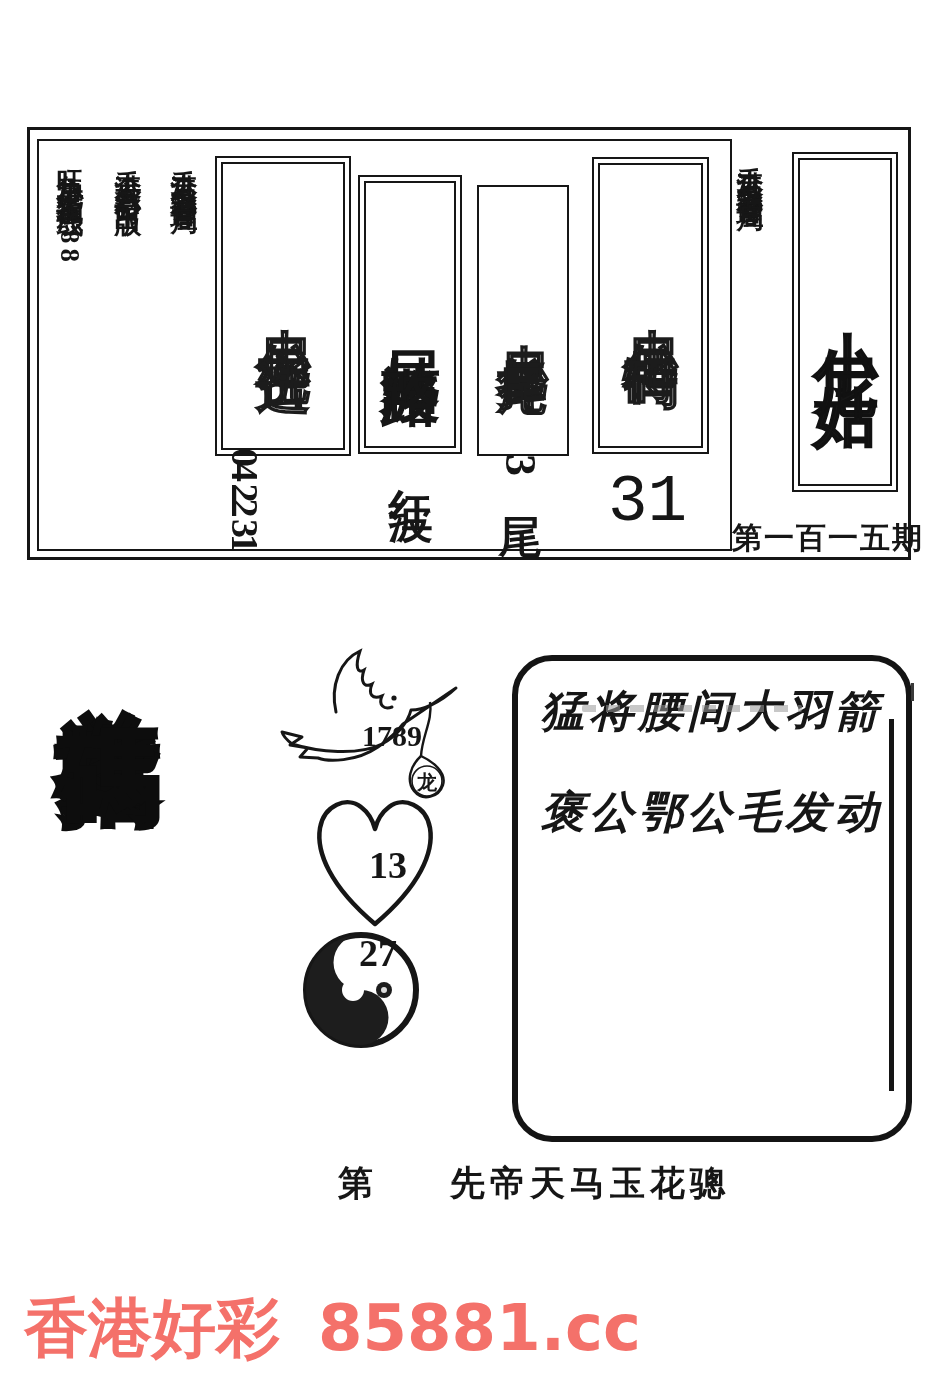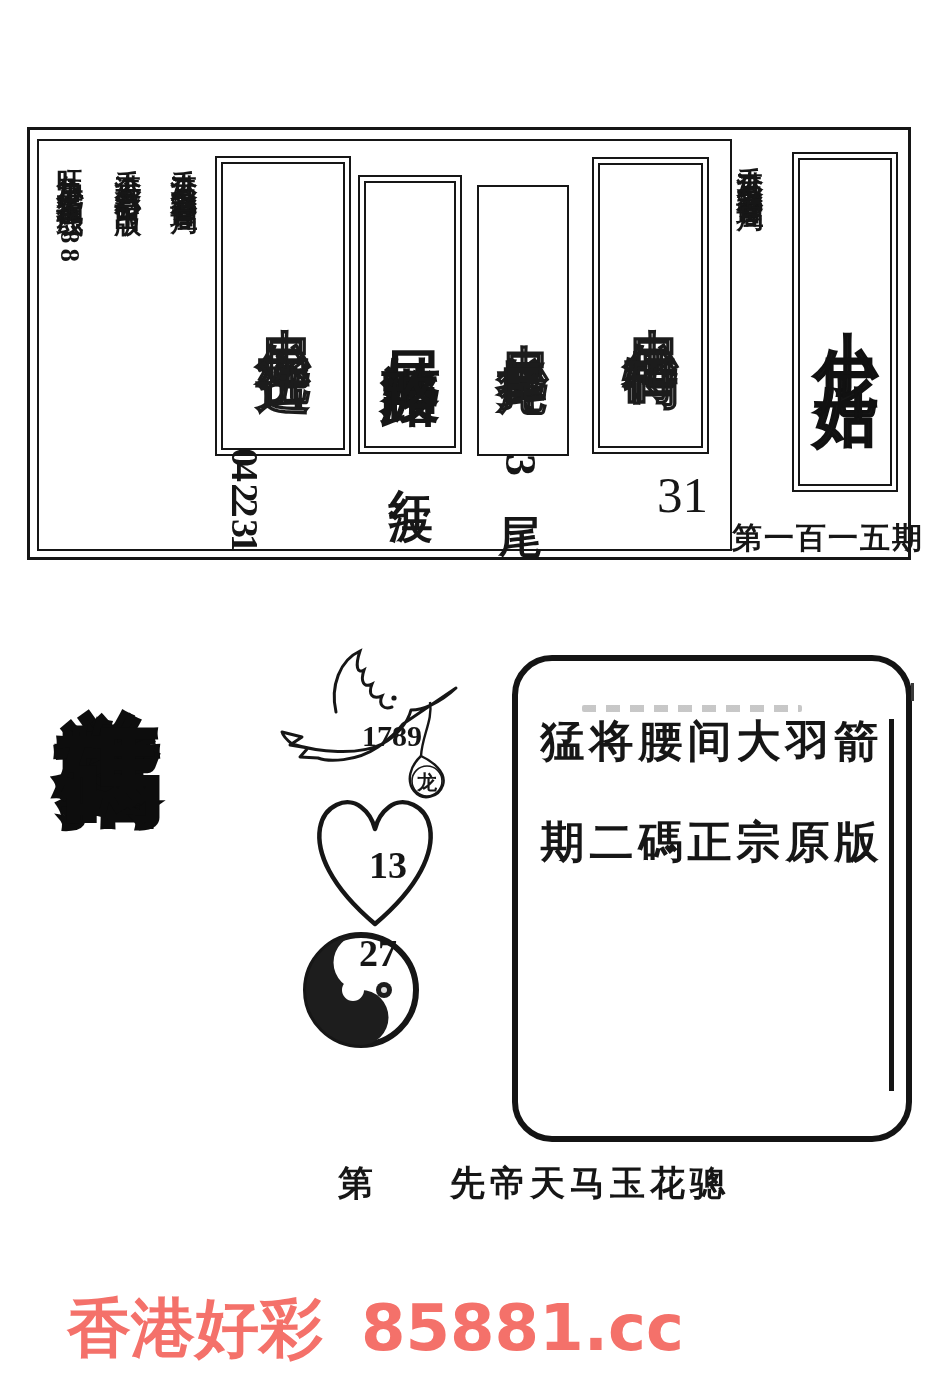--- a/index.html
+++ b/index.html
@@ -37,21 +37,21 @@
   .verse-line{
     height:101px;line-height:101px;text-align:center;
     font-size:44px;font-weight:bold;letter-spacing:5px;white-space:nowrap;
   }
   .smudge{
     position:absolute;background:repeating-linear-gradient(90deg,#9a9a9a 0 14px,transparent 14px 24px);
     opacity:.55;border-radius:2px;
   }
   .footer-text{
     font-family:"DejaVu Sans", sans-serif;font-weight:800;
-    font-size:64px;line-height:1;color:#f4716a;white-space:nowrap;margin-left:43px;
+    font-size:64px;line-height:1;color:#f4716a;white-space:nowrap;
   }
   .issue-line{font-size:30px;font-weight:600;letter-spacing:2px;white-space:nowrap;}
   .bottom-line{font-size:35px;font-weight:bold;white-space:nowrap;letter-spacing:5px;}
   svg text{font-family:"Liberation Serif", serif;}
 </style>
 </head>
 <body>
 
 <div class="abs frame" style="left:27px;top:127px;width:878px;height:427px;">
 
@@ -78,21 +78,21 @@
   <div class="sbox" style="left:447px;top:55px;width:88px;height:267px;">
     <div class="v panel-title outline" style="font-size:50px;letter-spacing:8px;">小尼择尾</div>
   </div>
   <div class="abs v" style="left:468px;top:324px;height:120px;font-size:44px;font-weight:600;letter-spacing:6px;line-height:1;">3尾</div>
 
   <div class="dbox" style="left:562px;top:27px;width:113px;height:293px;">
     <div class="dbox-in">
       <div class="v panel-title outline" style="font-size:54px;letter-spacing:10px;">小尼特码</div>
     </div>
   </div>
-  <div class="abs" style="left:578px;top:340px;width:100px;text-align:right;font-size:51px;font-weight:500;line-height:1;">31</div>
+  <div class="abs" style="left:578px;top:340px;width:100px;text-align:left;font-size:66px;font-weight:500;line-height:1;font-family:Liberation Mono, monospace;">31</div>
 
   <div class="abs v pub-col" style="left:706px;top:15px;height:400px;">香港马会彩券管理局：</div>
 
   <div class="dbox" style="left:762px;top:22px;width:102px;height:336px;">
     <div class="dbox-in">
       <div class="v" style="font-size:64px;font-weight:900;letter-spacing:28px;line-height:1;-webkit-text-stroke:1.5px #111;">小尼姑</div>
     </div>
   </div>
 
   <div class="abs issue-line" style="left:702px;top:388px;">第一百一五期</div>
@@ -134,23 +134,23 @@
   <circle cx="53" cy="66" r="11" fill="#ffffff"></circle>
   <circle cx="84" cy="66" r="8" fill="#1d1d1d"></circle>
   <circle cx="84" cy="66" r="3" fill="#ffffff" opacity="0.85"></circle>
   <text x="78" y="42" font-size="38" font-weight="600" fill="#161616" text-anchor="middle">27</text>
 </svg>
 
 <div class="abs verse-box" style="left:512px;top:655px;width:388px;height:475px;">
   <div class="smudge" style="left:64px;top:44px;width:220px;height:7px;"></div>
   <div class="abs" style="right:12px;top:58px;width:5px;height:372px;background:#151515;"></div>
   <div class="abs" style="right:-8px;top:22px;width:3px;height:18px;background:#3a3a3a;"></div>
-  <div style="padding-top:30px;">
+  <div style="font-style:italic;">
     <div class="verse-line">猛将腰间大羽箭</div>
-    <div class="verse-line">期二碼正宗原版</div>
+    <div class="verse-line">褒公鄂公毛发动</div>
   </div>
 </div>
 
 <div class="abs bottom-line" style="left:338px;top:1160px;">
   <span>第</span><span style="display:inline-block;width:72px;"></span><span>先帝天马玉花骢</span>
 </div>
 
 <div class="abs footer-text" style="left:24px;top:1296px;">
   <span>香港好彩</span><span style="margin-left:38px;">85881.cc</span>
 </div>

